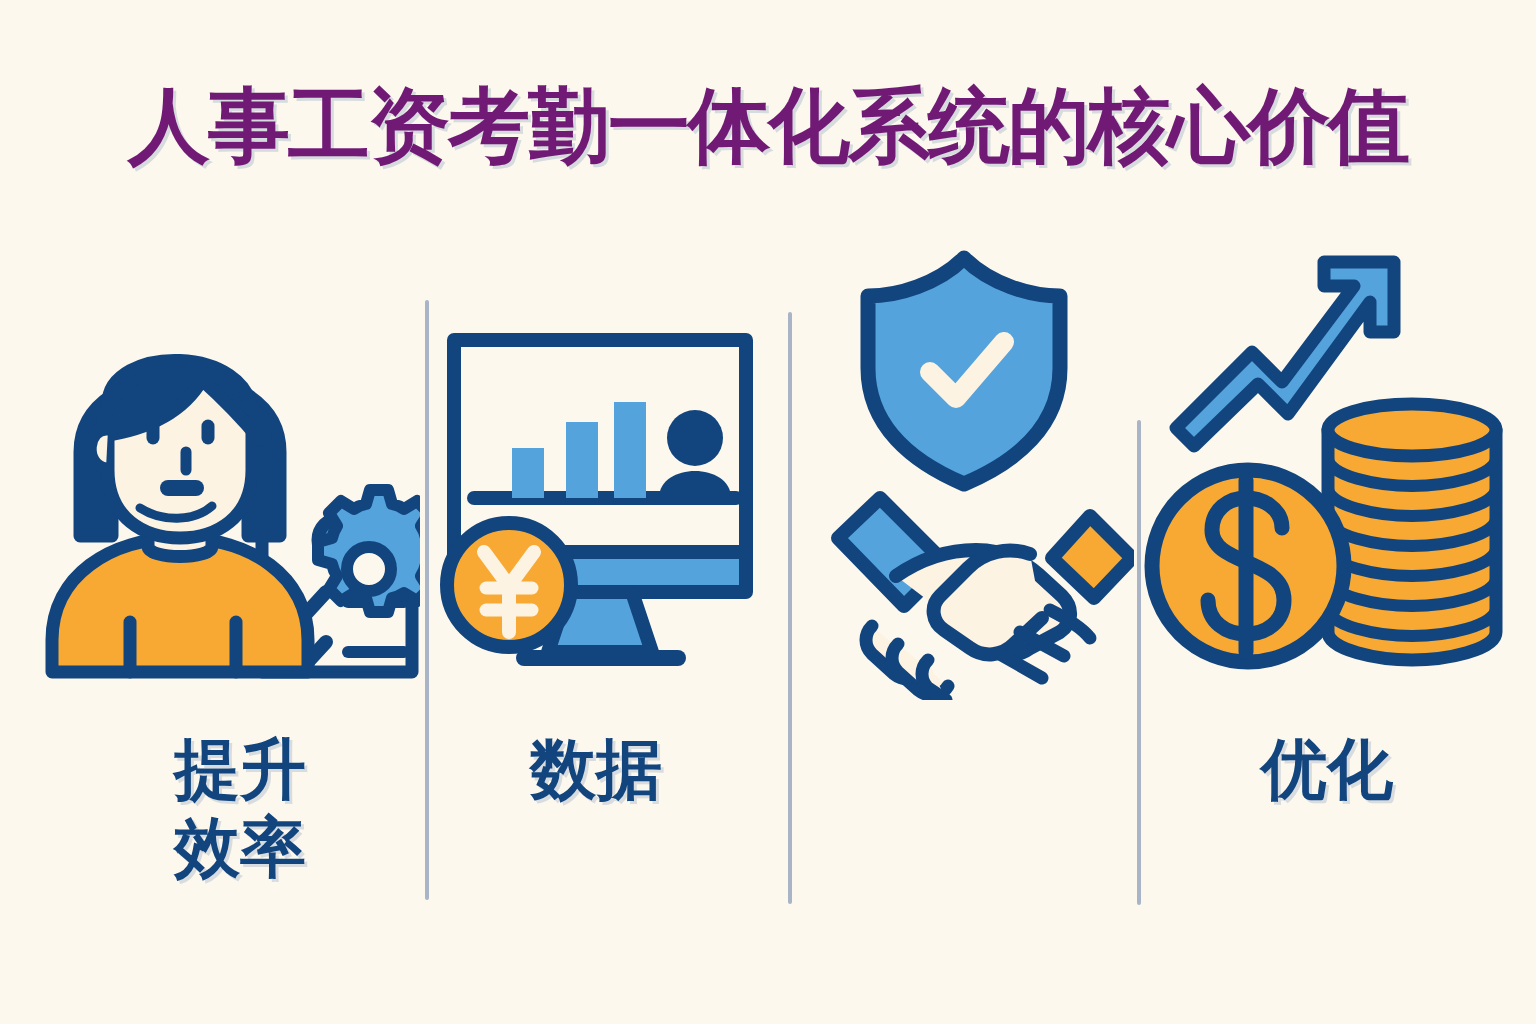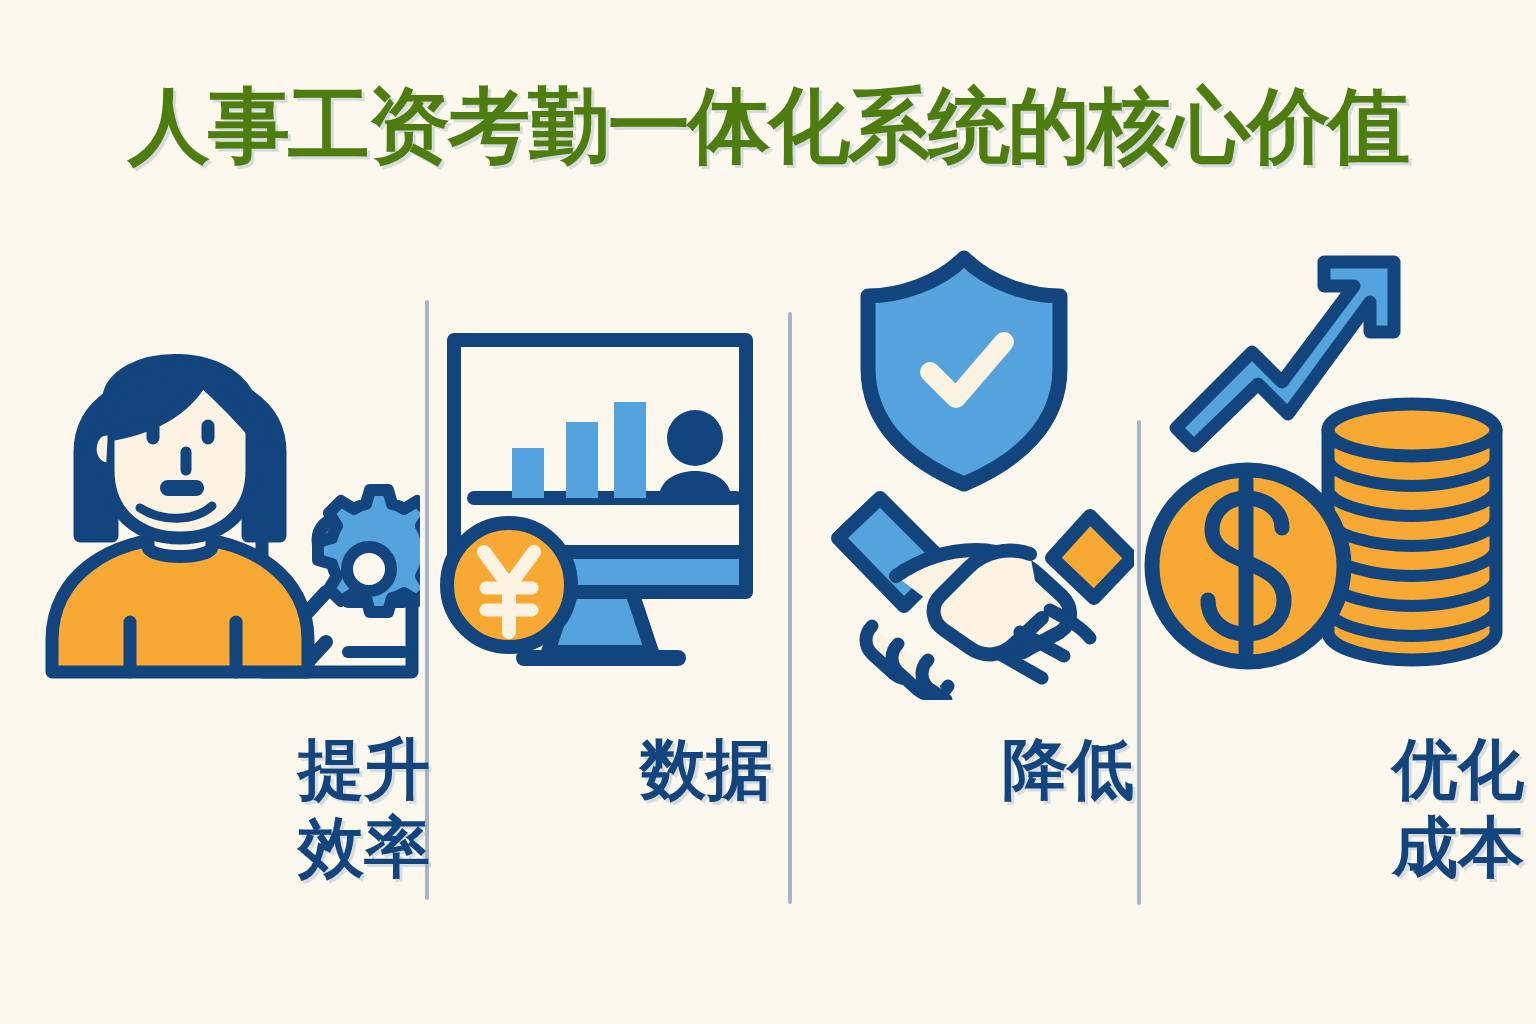--- a/index.html
+++ b/index.html
@@ -21,21 +21,21 @@
   #title {
     position: absolute;
     left: 0;
     top: 78px;
     width: 1536px;
     text-align: center;
     font-size: 82px;
     line-height: 96px;
     font-weight: 700;
     letter-spacing: -2px;
-    color: #4d7c0f;
+    color: #701a75;
     text-shadow: 3px 3px 0 rgba(150,170,195,0.38);
     white-space: nowrap;
   }
 
   
   .divider {
     position: absolute;
     width: 4px;
     background: #A9B5C6;
     border-radius: 2px;
@@ -62,33 +62,33 @@
     width: 100%;
     height: 460px;
   }
   .icon-area svg { display: block; }
 
   .panel-label {
     position: absolute;
     left: 0;
     width: 100%;
     top: 490px;
-    text-align: right;
+    text-align: center;
     font-size: 66px;
     line-height: 78px;
     font-weight: 700;
     color: #12457E;
     text-shadow: 3px 3px 0 rgba(150,170,195,0.35);
   }
   .panel-label .line { display: block; }
 
   #panel-1 .panel-label { padding-left: 10px; }
   #panel-2 .panel-label { padding-left: 4px;  }
   #panel-3 .panel-label { padding-left: 0px;  }
-  #panel-4 .panel-label { padding-left: 12px;  }
+  #panel-4 .panel-label { padding-left: 0px;  }
 </style>
 </head>
 <body>
 
 <div id="canvas">
 
   <div id="title">人事工资考勤一体化系统的核心价值</div>
 
   <div class="divider" id="divider-1"></div>
   <div class="divider" id="divider-2"></div>
@@ -219,21 +219,20 @@
             <path d="M134 420 C126 428 126 440 134 448 L152 460" fill="#FDF3E3" stroke="#12457E" stroke-width="13"></path>
 
             <path d="M226 392 L270 416" stroke="#12457E" stroke-width="13"></path>
             <path d="M206 414 L248 438" stroke="#12457E" stroke-width="13"></path>
             <path d="M256 370 C272 378 288 388 296 398" stroke="#12457E" stroke-width="13"></path>
           </g>
         </g>
       </svg>
     </div>
     <div class="panel-label">
-      <span class="line">降低</span>
     </div>
   </div>
 
   <div class="panel" id="panel-4">
     <div class="icon-area">
       <svg width="370" height="460" viewBox="0 0 370 460">
         <g fill="none" stroke="#12457E" stroke-width="13" stroke-linecap="round" stroke-linejoin="round">
 
           <g>
             <path d="M34 196 L112 120 L140 150 L214 42 L248 42 L248 42" fill="none" stroke="none"></path>
@@ -268,17 +267,16 @@
             <path d="M140 288 C140 268 120 258 104 258 C86 258 70 270 70 290
                      C70 326 142 318 142 360 C142 382 124 394 104 394
                      C84 394 66 382 66 360" stroke="#12457E" stroke-width="15" fill="none"></path>
             <path d="M104 240 L104 412" stroke="#12457E" stroke-width="15"></path>
           </g>
         </g>
       </svg>
     </div>
     <div class="panel-label">
       <span class="line">优化</span>
-      <span class="line">成本</span>
     </div>
   </div>
 
 </div>
 
 </body></html>

